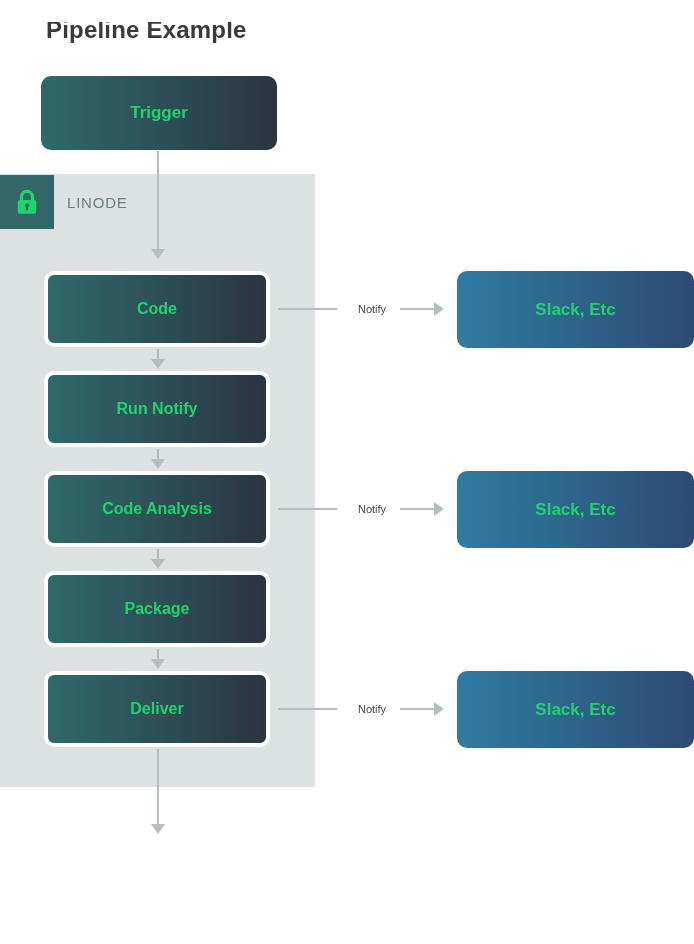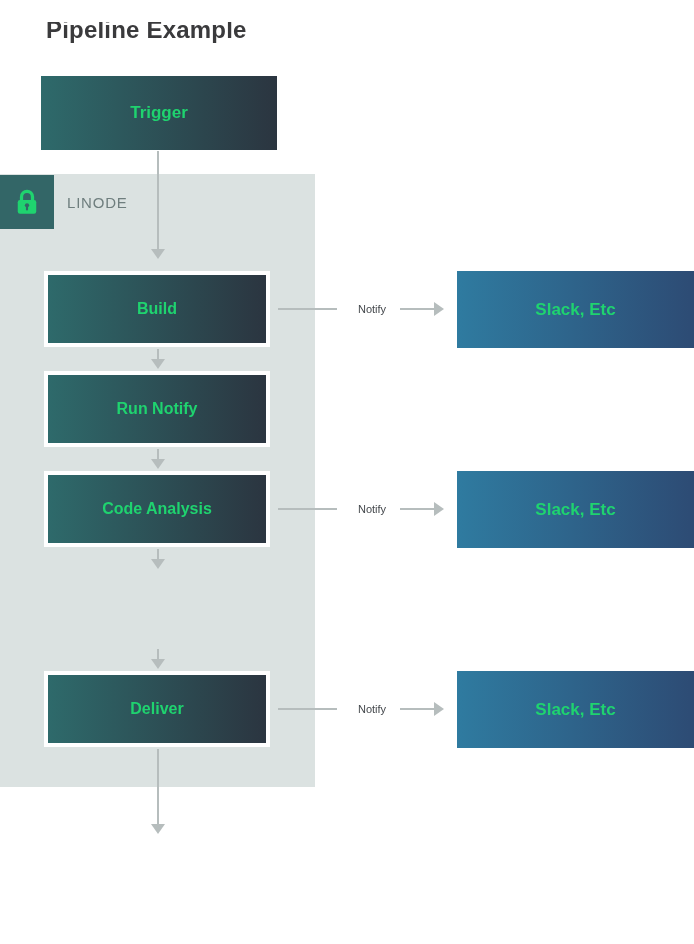--- a/index.html
+++ b/index.html
@@ -34,21 +34,21 @@
   .lock-badge{
     position:absolute;left:0;top:153px;width:54px;height:54px;
     background:var(--lock-badge-bg);display:flex;align-items:center;justify-content:center;
   }
   .linode-label{
     position:absolute;left:67px;top:172px;
     font-size:15px;color:var(--label-gray);letter-spacing:0.8px;
   }
   .node{
     position:absolute;display:flex;align-items:center;justify-content:center;
-    color:var(--accent-green);font-weight:700;
+    color:var(--accent-green);font-weight:700;border-radius:10px;
   }
   .trigger{
     left:41px;top:54px;width:236px;height:74px;font-size:17px;
     background:linear-gradient(90deg,var(--teal-grad-start),var(--teal-grad-end));
   }
   .stage{
     left:44px;width:218px;height:68px;font-size:16px;
     border:4px solid #fff;
     background:linear-gradient(90deg,var(--teal-grad-start),var(--teal-grad-end));
   }
@@ -110,27 +110,30 @@
     </svg>
   </div>
   <span class="linode-label">LINODE</span>
 
   <div>
     <div class="vline" style="left:157px;top:129px;height:98px;"></div>
     <div class="vhead" style="left:151px;top:227px;"></div>
   </div>
 
   <div class="node stage" style="top:249px;">
-    <span>Build</span>
+    <span>Code</span>
   </div>
   <div class="node stage" style="top:349px;">
     <span>Run Notify</span>
   </div>
   <div class="node stage" style="top:449px;">
     <span>Code Analysis</span>
+  </div>
+  <div class="node stage" style="top:549px;">
+    <span>Package</span>
   </div>
   <div class="node stage" style="top:649px;">
     <span>Deliver</span>
   </div>
 
   <div>
     <div class="vline" style="left:157px;top:327px;height:11px;"></div>
     <div class="vhead" style="left:151px;top:337px;"></div>
   </div>
   <div>

